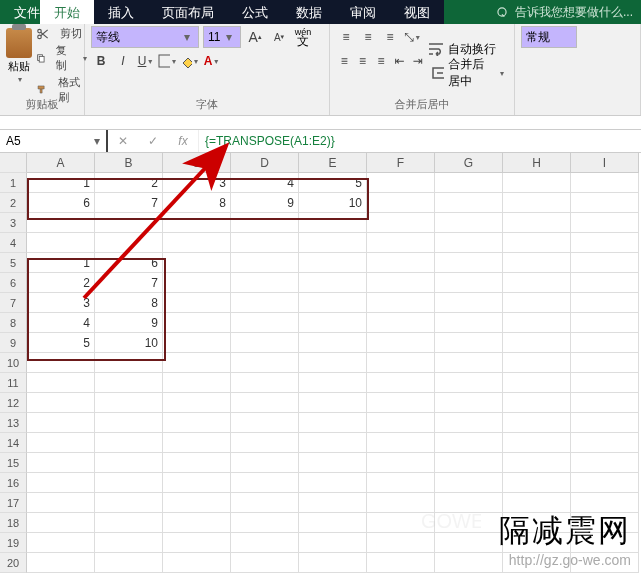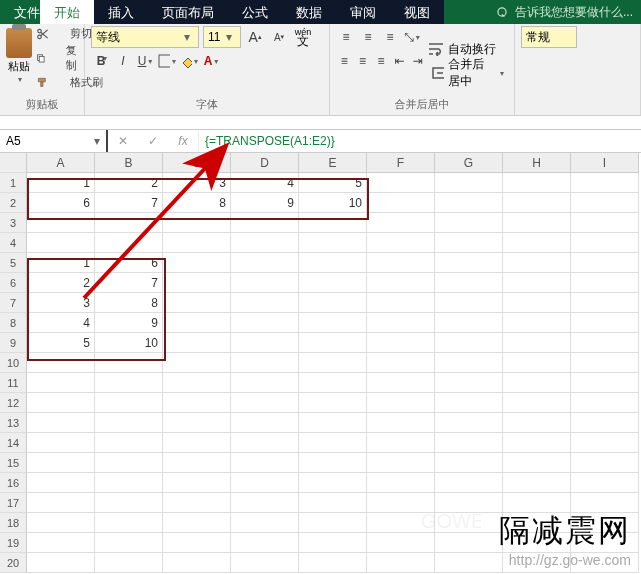--- a/index.html
+++ b/index.html
@@ -20,26 +20,26 @@
 .ribbon { height: 92px; background: #f1f1f1; border-bottom: 1px solid #ccc; display: flex; }
 .rgroup { border-right: 1px solid #d4d4d4; padding: 2px 6px; display: flex; flex-direction: column; }
 .rgroup .label { text-align: center; color: #666; font-size: 11px; margin-top: auto; padding-bottom: 1px; }
 
 .clipboard { width: 85px; }
 .clip-inner { display: flex; gap: 4px; height: 68px; }
 .paste-big { width: 34px; display: flex; flex-direction: column; align-items: center; gap: 1px; padding-top: 2px; }
 .paste-big .ico { width: 26px; height: 30px; background: linear-gradient(#c78b4a,#a8652a); border-radius: 3px; position: relative; }
 .paste-big .ico:before { content: ""; position: absolute; top: -4px; left: 6px; width: 14px; height: 6px; background: #888; border-radius: 2px; }
 .clip-side { display: flex; flex-direction: column; gap: 2px; font-size: 11px; color: #444; }
-.clip-side div { display: flex; align-items: center; gap: 20px; }
+.clip-side div { display: flex; align-items: center; gap: 10px; }
 .mini-ico { width: 14px; height: 14px; }
 
 .font { width: 245px; }
 .font-row { display: flex; gap: 4px; align-items: center; margin-bottom: 2px; height: 22px; }
-.combo { background: #fef9c3; border: 1px solid #bbb; height: 22px; display: flex; align-items: center; padding: 0 4px; }
+.combo { background: #c4b5fd; border: 1px solid #bbb; height: 22px; display: flex; align-items: center; padding: 0 4px; }
 .combo .dd { margin-left: auto; width: 14px; text-align: center; color: #666; }
 .font-name { width: 108px; }
 .font-size { width: 38px; }
 .sq-btn { width: 20px; height: 20px; border: 1px solid transparent; display: flex; align-items: center; justify-content: center; color: #444; }
 .ruby-box { display: flex; flex-direction: column; font-size: 9px; line-height: 9px; align-items: center; width: 20px; justify-content: flex-end; }
 .font-row2 { display: flex; gap: 2px; align-items: center; height: 22px; }
 
 .align { width: 185px; }
 .align-row { display: flex; gap: 2px; align-items: center; height: 22px; margin-bottom: 2px; }
 .align-wide { display: flex; gap: 4px; align-items: center; padding: 0 4px; margin-top: 24px; }

